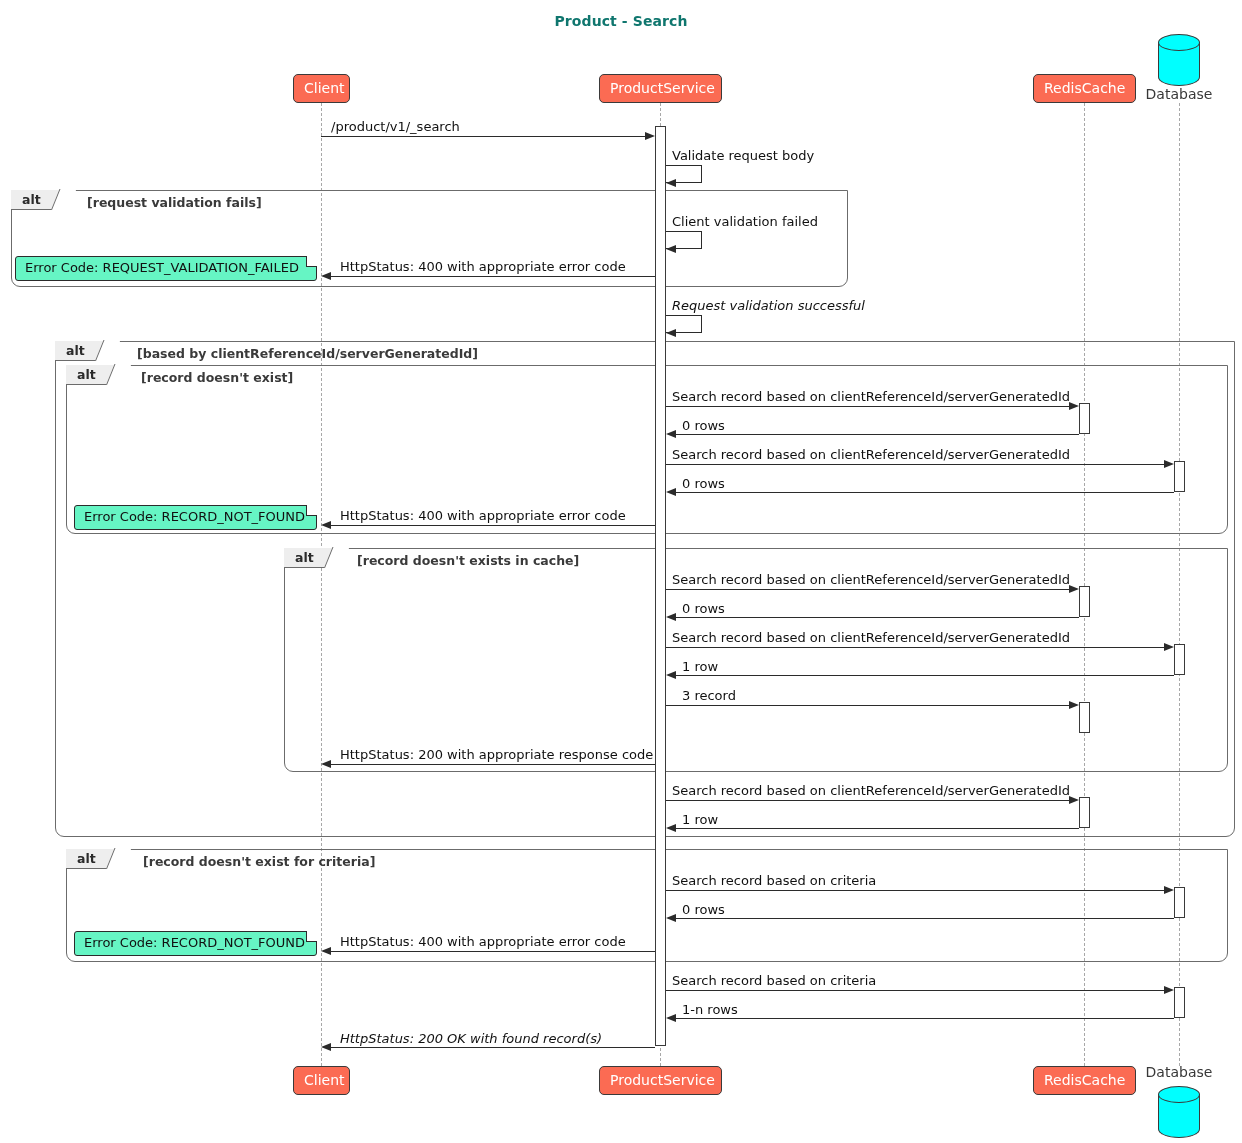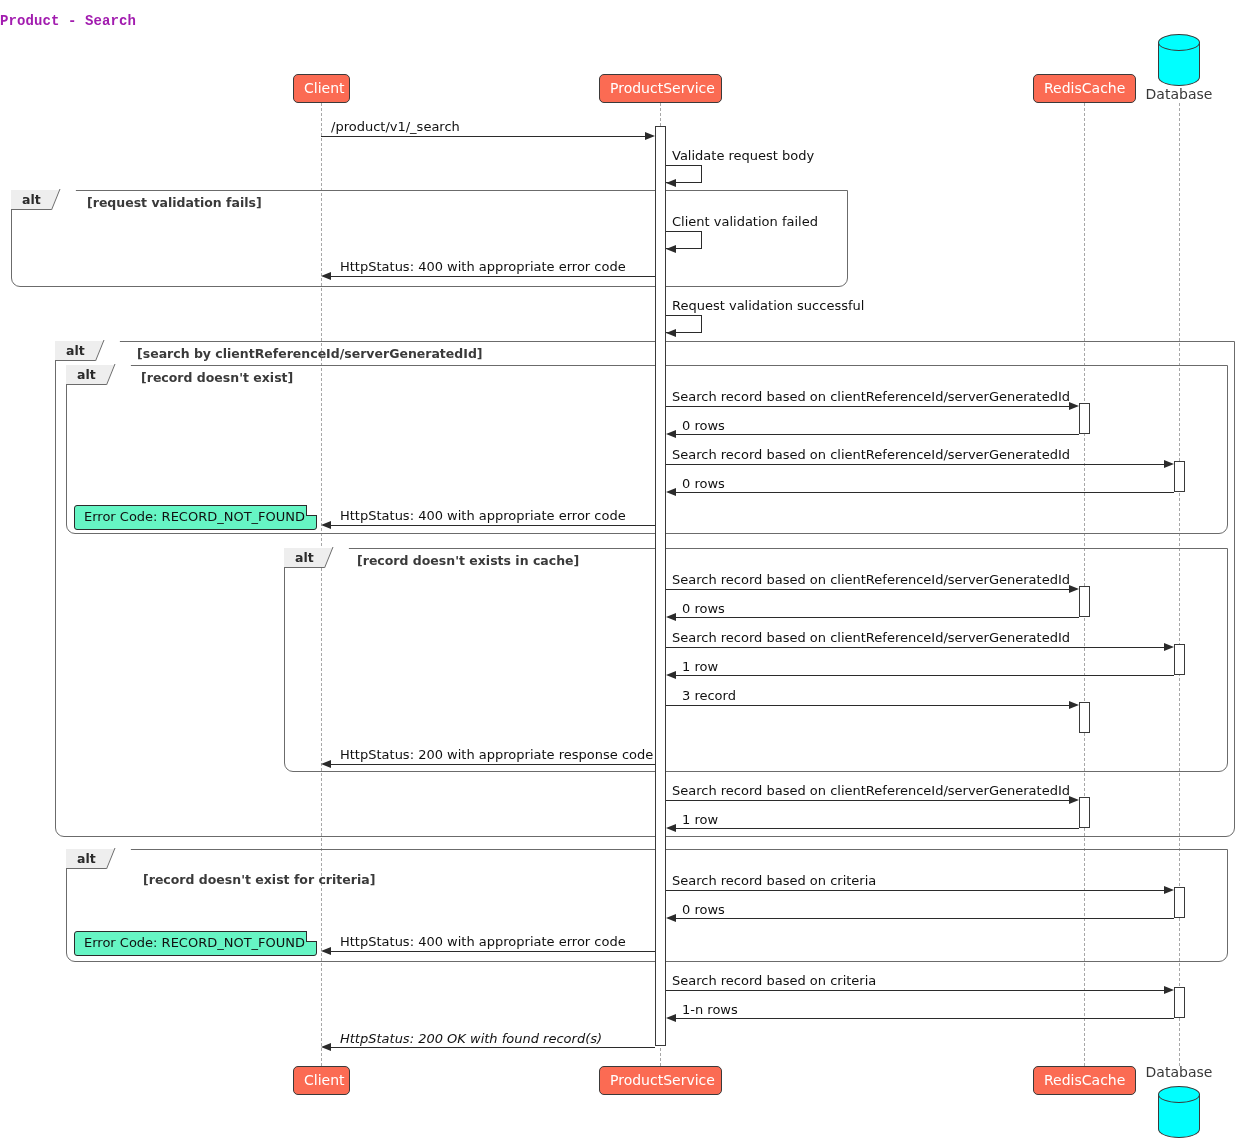--- a/index.html
+++ b/index.html
@@ -14,25 +14,25 @@
     height: 1143px;
     background: #FFFFFF;
     overflow: hidden;
   }
 
   
   .diagram-title {
     position: absolute;
     left: 0; right: 0;
     top: 13px;
+    text-align: center;
     font-size: 14px;
     font-weight: bold;
-    color: #a21caf;
+    color: #0f766e;
     letter-spacing: 0.1px;
-    font-family: Liberation Mono, monospace;
   }
 
   
   .lifeline {
     position: absolute;
     width: 0;
     border-left: 1px dashed #A8A8A8;
   }
 
   
@@ -219,33 +219,33 @@
       <div class="db-top"></div>
     </div>
   </div>
 
   <div class="frag frag-round" style="left:11px; top:190px; width:837px; height:97px;"></div>
   <div class="frag-label" style="left:11px; top:190px;">alt</div>
   <div class="frag-cond" style="left:87px; top:195px;">[request validation fails]</div>
 
   <div class="frag frag-round" style="left:55px; top:341px; width:1180px; height:496px;"></div>
   <div class="frag-label" style="left:55px; top:341px;">alt</div>
-  <div class="frag-cond" style="left:137px; top:346px;">[search by clientReferenceId/serverGeneratedId]</div>
+  <div class="frag-cond" style="left:137px; top:346px;">[based by clientReferenceId/serverGeneratedId]</div>
 
   <div class="frag frag-round" style="left:66px; top:365px; width:1162px; height:169px;"></div>
   <div class="frag-label" style="left:66px; top:365px;">alt</div>
   <div class="frag-cond" style="left:141px; top:370px;">[record doesn't exist]</div>
 
   <div class="frag frag-round" style="left:284px; top:548px; width:944px; height:224px;"></div>
   <div class="frag-label" style="left:284px; top:548px;">alt</div>
   <div class="frag-cond" style="left:357px; top:553px;">[record doesn't exists in cache]</div>
 
   <div class="frag frag-round" style="left:66px; top:849px; width:1162px; height:113px;"></div>
   <div class="frag-label" style="left:66px; top:849px;">alt</div>
-  <div class="frag-cond" style="left:143px; top:854px;margin-top:18px;">[record doesn't exist for criteria]</div>
+  <div class="frag-cond" style="left:143px; top:854px;">[record doesn't exist for criteria]</div>
 
   <div class="activation" style="left:655px; top:126px; height:920px;"></div>
 
   <div class="activation" style="left:1079px; top:403px; height:31px;"></div>
   <div class="activation" style="left:1174px; top:461px; height:31px;"></div>
 
   <div class="activation" style="left:1079px; top:586px; height:31px;"></div>
   <div class="activation" style="left:1174px; top:644px; height:31px;"></div>
   <div class="activation" style="left:1079px; top:702px; height:31px;"></div>
 
@@ -263,22 +263,26 @@
   <div class="arrow-head arrow-left" style="left:666px; top:178.5px;"></div>
 
   <div class="msg-label" style="left:672px; top:214px;">Client validation failed</div>
   <div class="selfmsg" style="left:666px; top:231px;"></div>
   <div class="arrow-head arrow-left" style="left:666px; top:244.5px;"></div>
 
   <div class="msg-label" style="left:340px; top:259px;">HttpStatus: 400 with appropriate error code</div>
   <div class="msg-line" style="left:331px; top:276px; width:324px;"></div>
   <div class="arrow-head arrow-left" style="left:321px; top:271.5px;"></div>
 
-
-  <div class="msg-label" style="left:672px; top:298px;">Request validation successful</div>
+  <div class="note" style="left:15px; top:256px; width:302px;">
+    <span>Error Code: REQUEST_VALIDATION_FAILED</span>
+    <span class="note-fold"></span>
+  </div>
+
+  <div class="msg-label" style="left:672px; top:298px;font-style:italic;">Request validation successful</div>
   <div class="selfmsg" style="left:666px; top:315px;"></div>
   <div class="arrow-head arrow-left" style="left:666px; top:328.5px;"></div>
 
   <div class="msg-label" style="left:672px; top:389px;">Search record based on clientReferenceId/serverGeneratedId</div>
   <div class="msg-line" style="left:666px; top:406px; width:403px;"></div>
   <div class="arrow-head arrow-right" style="left:1069px; top:401.5px;"></div>
 
   <div class="msg-label" style="left:682px; top:418px;">0 rows</div>
   <div class="msg-line" style="left:676px; top:434px; width:403px;"></div>
   <div class="arrow-head arrow-left" style="left:666px; top:429.5px;"></div>

